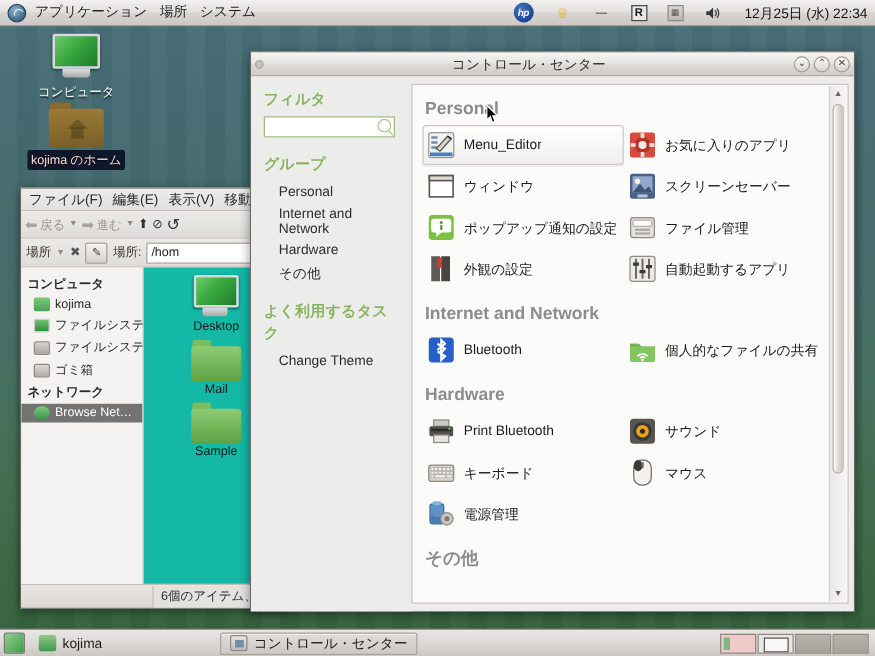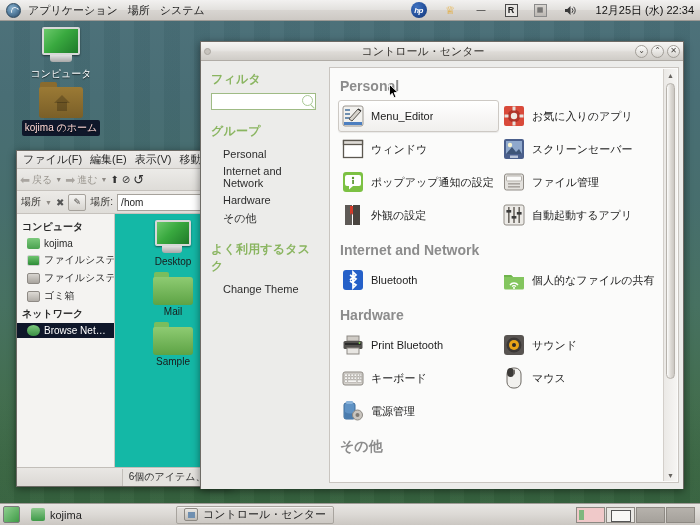--- a/index.html
+++ b/index.html
@@ -160,21 +160,21 @@
     flex:1; height:17px; border:1px solid #a6a29c; background:#fff; font-size:10px;
     padding:0 3px; line-height:16px; color:#222; overflow:hidden; white-space:nowrap;
   }
   .fm-body{ display:flex; height:253px; }
   .fm-side{
     width:98px; background:#f4f3f1; border-right:1px solid #cbc7c2;
     padding:4px 0; font-size:10px; color:#2a2a2a; overflow:hidden;
   }
   .side-head{ font-weight:bold; padding:2px 5px; font-size:10px; color:#2a2a2a;}
   .side-item{ display:flex;align-items:center;gap:4px;padding:2px 5px 2px 10px; white-space:nowrap;}
-  .side-item.sel{ background:#0f172a; color:#fff; }
+  .side-item.sel{ background:#737373; color:#fff; }
   .mini{ width:13px;height:11px;border-radius:2px;flex:none; }
   .mini.green{ background:linear-gradient(#7dc97d,#4aa24f); }
   .mini.mon{ background:linear-gradient(#6fc56f,#2e8c38); border:1px solid #cfcfcf;}
   .mini.disk{ background:linear-gradient(#d7d4cf,#a8a49e); border:1px solid #8e8a85;}
   .mini.trash{ background:linear-gradient(#dddad5,#b2aea8); border:1px solid #8e8a85;}
   .mini.net{ background:linear-gradient(#7dc97d,#3a8f45); border-radius:50%;}
   .fm-files{
     flex:1; background:#14b8a6; position:relative; overflow:hidden;
   }
   .fm-file{

